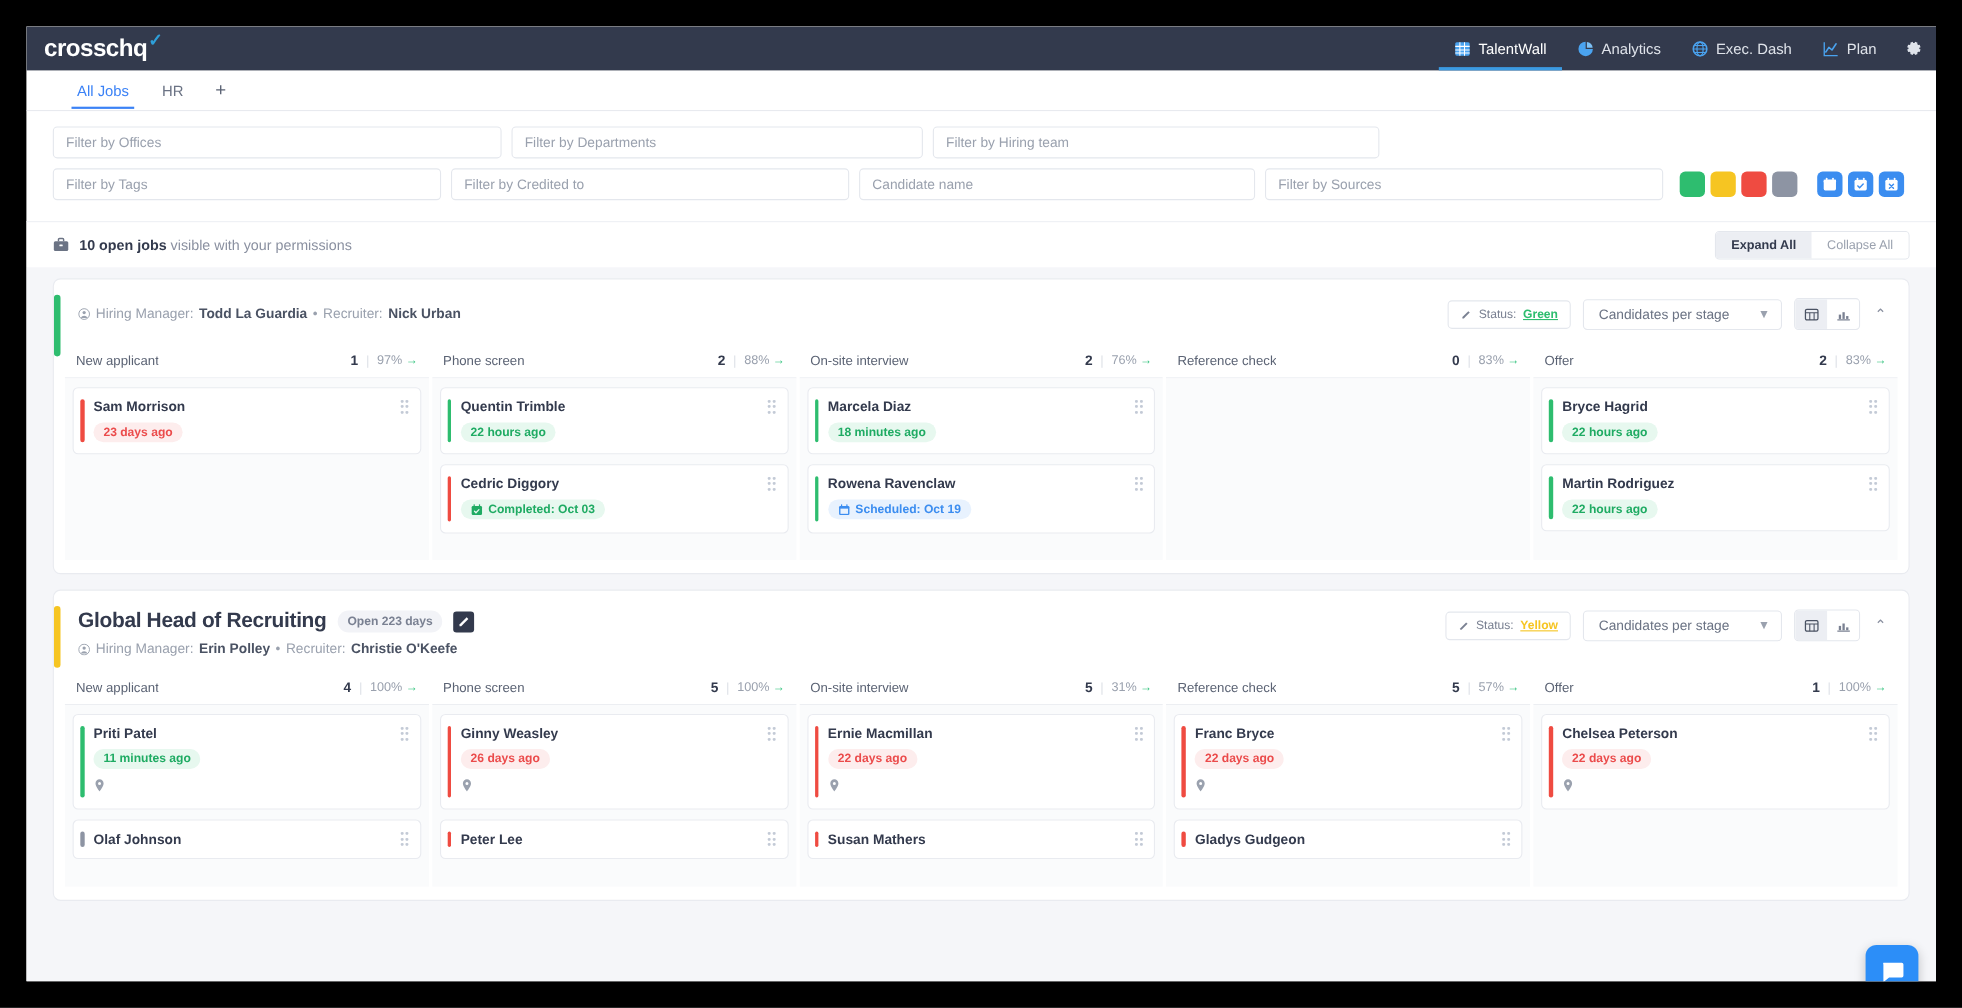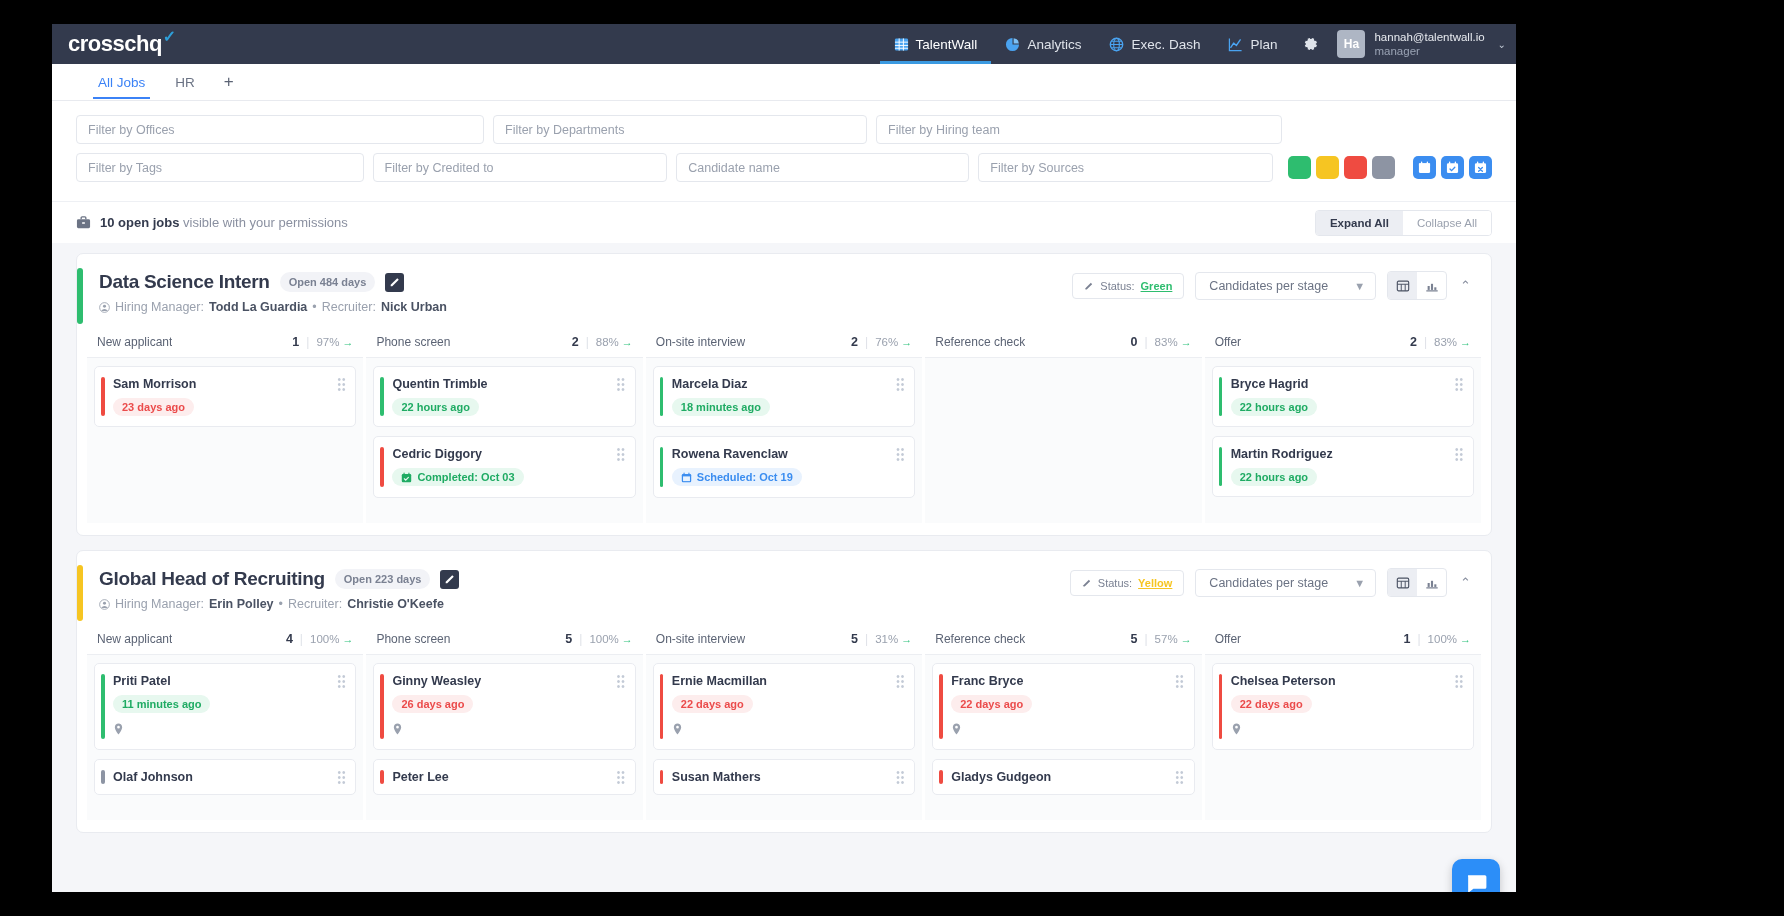--- a/index.html
+++ b/index.html
@@ -5,24 +5,23 @@
   * { box-sizing: border-box; margin: 0; padding: 0; }
   html, body {
     width: 1784px; height: 916px;
     background: #000;
     font-family: "Liberation Sans", sans-serif;
     overflow: hidden;
   }
   .screen {
     position: absolute;
     left: 24px; top: 24px;
-    width: 1464px; height: 868px;
+    width: 1736px; height: 868px;
     background: #fff;
     overflow: hidden;
-    margin-left: 28px;
   }
 
   
   .topnav {
     height: 40px;
     background: #333a4d;
     display: flex; align-items: center;
     position: relative;
   }
   .logo {
@@ -241,28 +240,20 @@
         <span>Plan</span>
       </div>
 
       <div class="gear-btn">
         <svg width="16" height="16" viewBox="0 0 16 16">
           <path fill="#dfe3ea" d="M8 5.2A2.8 2.8 0 1 0 8 10.8 2.8 2.8 0 0 0 8 5.2zm0 4.3a1.5 1.5 0 1 1 0-3 1.5 1.5 0 0 1 0 3z"></path>
           <path fill="#dfe3ea" d="M14 9.1l-1.2-.5a4.9 4.9 0 0 0 0-1.2l1.2-.5-.9-2.2-1.3.3a5 5 0 0 0-.9-.9l.3-1.3-2.2-.9-.5 1.2a4.9 4.9 0 0 0-1.2 0L6.8 1.9l-2.2.9.3 1.3a5 5 0 0 0-.9.9l-1.3-.3-.9 2.2 1.2.5a4.9 4.9 0 0 0 0 1.2l-1.2.5.9 2.2 1.3-.3c.27.35.57.65.9.9l-.3 1.3 2.2.9.5-1.2a4.9 4.9 0 0 0 1.2 0l.5 1.2 2.2-.9-.3-1.3c.33-.25.63-.55.9-.9l1.3.3.9-2.2z"></path>
         </svg>
       </div>
 
-      <div class="user-box">
-        <div class="avatar">Ha</div>
-        <div class="user-meta">
-          <div class="user-email">hannah@talentwall.io</div>
-          <div class="user-role">manager</div>
-        </div>
-        <span class="caret-dn">⌄</span>
-      </div>
     </div>
   </div>
 
   <div class="tabbar">
     <div class="tab active">
       <span>All Jobs</span>
     </div>
     <div class="tab">
       <span>HR</span>
     </div>
@@ -331,29 +322,20 @@
       <div class="off">Collapse All</div>
     </div>
   </div>
 
   <div class="board">
     <div id="jobs-container">
         <div class="jobcard">
           <div class="statusbar" style="background: rgb(46, 189, 111);"></div>
           <div class="jobhead">
             <div>
-              <div class="jobtitle-row">
-                <div class="jobtitle">Data Science Intern</div>
-                <div class="openpill">Open 484 days</div>
-                <div class="editbtn">
-                  <svg width="12" height="12" viewBox="0 0 14 14">
-                    <path d="M2 10.2L9.6 2.6l1.8 1.8L3.8 12H2z" fill="#fff"></path>
-                  </svg>
-                </div>
-              </div>
               <div class="jobsub">
                 <svg width="11" height="11" viewBox="0 0 14 14">
                   <circle cx="7" cy="7" r="6.2" fill="none" stroke="#9aa1ae" stroke-width="1.1"></circle>
                   <circle cx="7" cy="5.3" r="1.9" fill="#9aa1ae"></circle>
                   <path d="M3.1 11.6a4.2 4.2 0 0 1 7.8 0" fill="#9aa1ae"></path>
                 </svg>
                 <span>Hiring Manager:</span>
                 <b>Todd La Guardia</b>
                 <span>•</span>
                 <span>Recruiter:</span>

